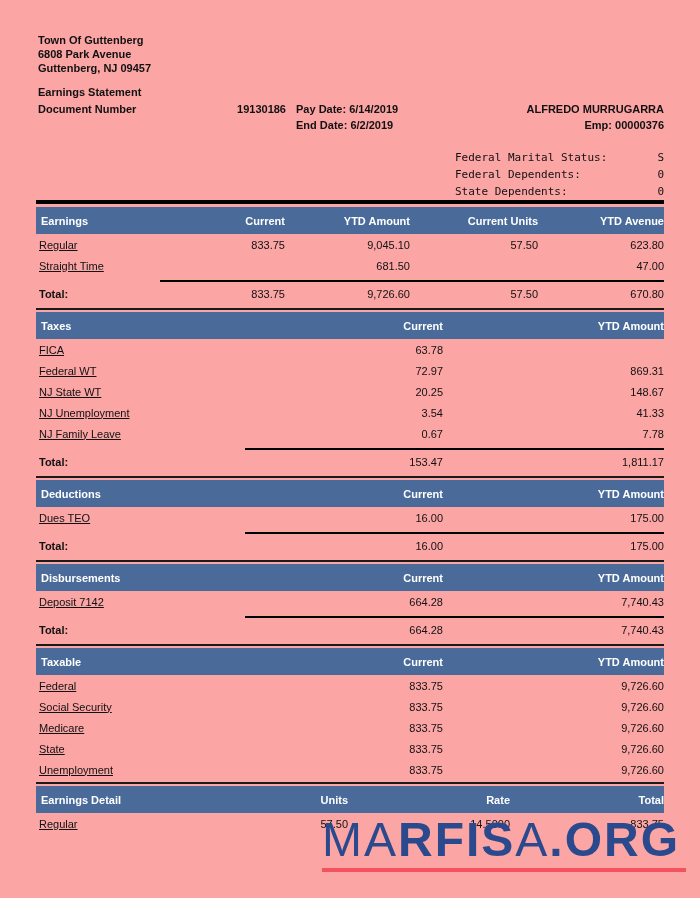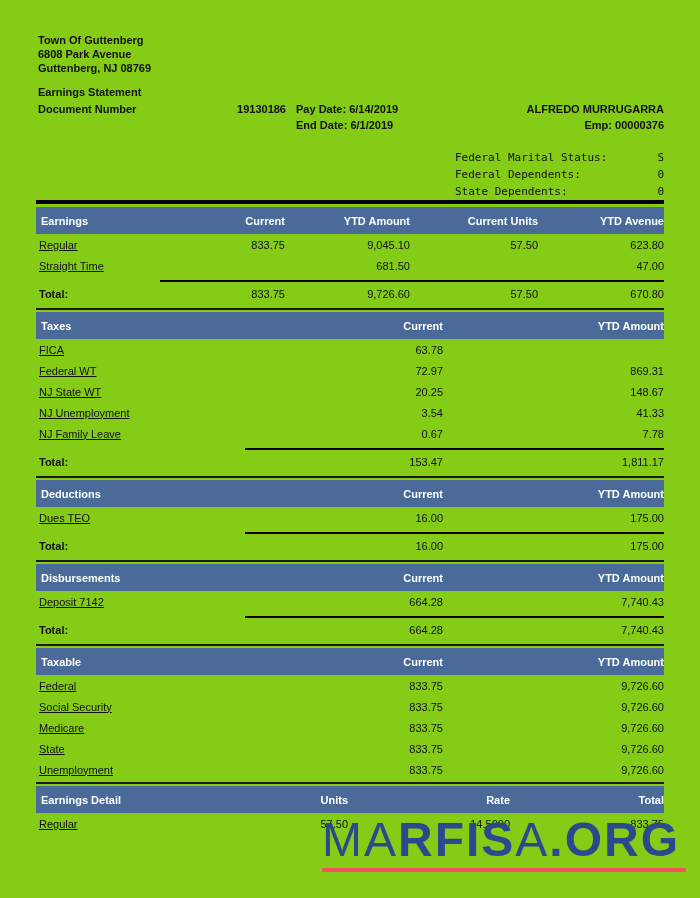--- a/index.html
+++ b/index.html
@@ -1,18 +1,18 @@
 <!DOCTYPE html>
 <html><head>
 <meta charset="utf-8">
 <style>
   * { margin:0; padding:0; box-sizing:border-box; }
   html,body { background:#ffffff; }
   .page {
-    position:relative; width:700px; height:898px; background:#84cc16;
+    position:relative; width:700px; height:898px; background:#fca5a5;
     font-family:"Liberation Sans", sans-serif; color:#111; overflow:hidden;
   }
   
   .company { position:absolute; left:38px; top:33px; font-size:11px; font-weight:bold; line-height:14px; }
   .stmt-title { position:absolute; left:38px; top:86px; font-size:11px; font-weight:bold; }
   .doc-row { position:absolute; left:0; top:103px; width:700px; height:34px; font-size:11px; font-weight:bold;padding-left:16px; }
   .doc-label { position:absolute; left:38px; top:0; }
   .doc-number { position:absolute; right:414px; top:0; }
   .pay-date { position:absolute; left:296px; top:0; }
   .end-date { position:absolute; left:296px; top:16px; }
@@ -54,30 +54,30 @@
   .logo-underline { width:364px; height:4px; margin-top:2px; background:var(--logo-underline,#f4525e); }
 </style>
 </head>
 <body>
 
 <div class="page" style="--header-bar: #4a6b9a; --logo-blue: #2b4a8e; --logo-underline: #f4525e;">
 
   <div class="company">
     <div>Town Of Guttenberg</div>
     <div>6808 Park Avenue</div>
-    <div>Guttenberg, NJ 08769</div>
+    <div>Guttenberg, NJ 09457</div>
   </div>
 
   <div class="stmt-title">Earnings Statement</div>
 
   <div class="doc-row">
     <span class="doc-label">Document Number</span>
     <span class="doc-number">19130186</span>
     <span class="pay-date">Pay Date: 6/14/2019</span>
-    <span class="end-date">End Date: 6/1/2019</span>
+    <span class="end-date">End Date: 6/2/2019</span>
     <span class="emp-name">ALFREDO MURRUGARRA</span>
     <span class="emp-number">Emp: 00000376</span>
   </div>
 
   <div class="tax-status" id="tax-status">
       <div class="tax-status-row">
         <span>Federal Marital Status:</span>
         <span>S</span>
       </div>
       <div class="tax-status-row">

